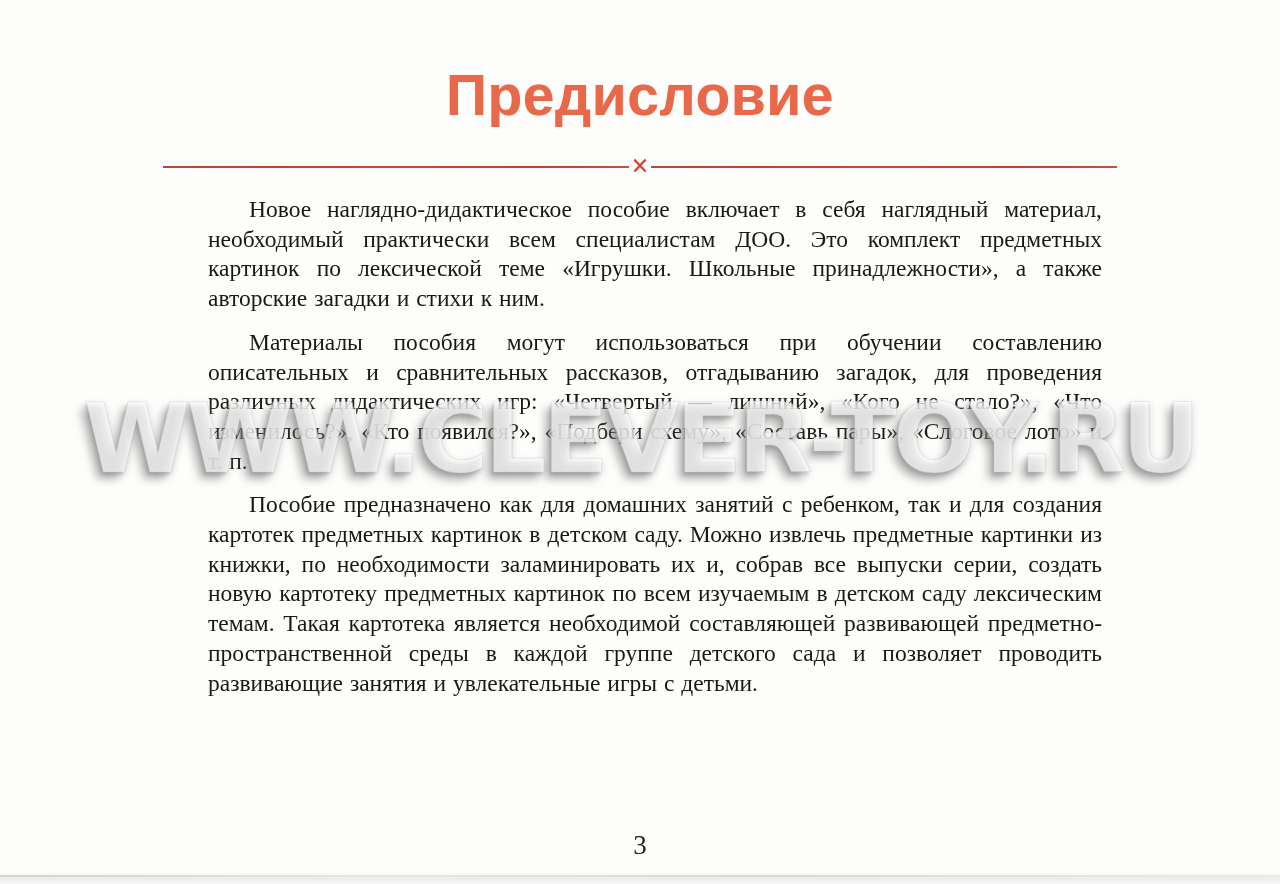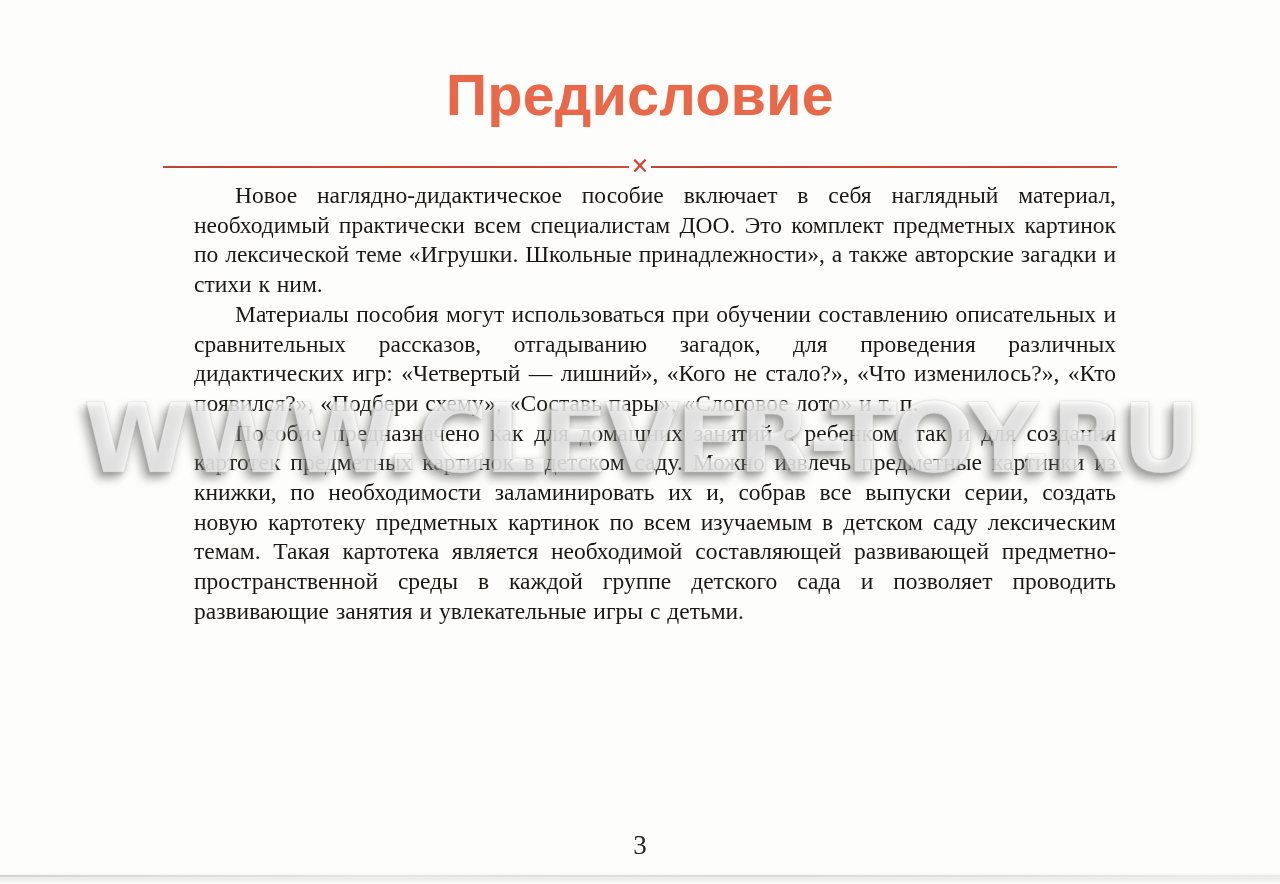--- a/index.html
+++ b/index.html
@@ -60,21 +60,21 @@
     left: 194px;
     top: 181px;
     width: 922px;
     font-family: "Liberation Serif", serif;
     font-size: 23.5px;
     line-height: 29.7px;
     color: #1b1814;
     text-align: justify;
   }
   .content p {
-    margin: 0;
+    margin: 14px;
     text-indent: 41px;
     word-spacing: 1px;
   }
 
   
   .watermark {
     position: absolute;
     top: 384px;
     left: 0;
     width: 1280px;

